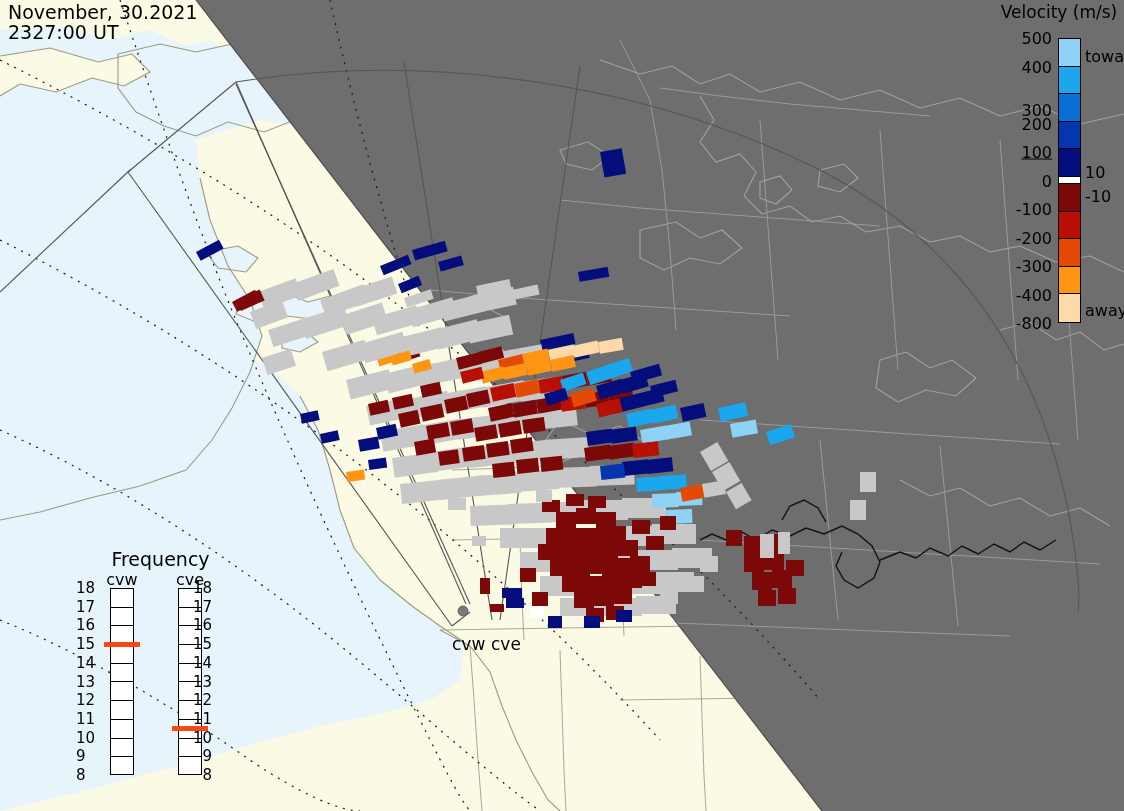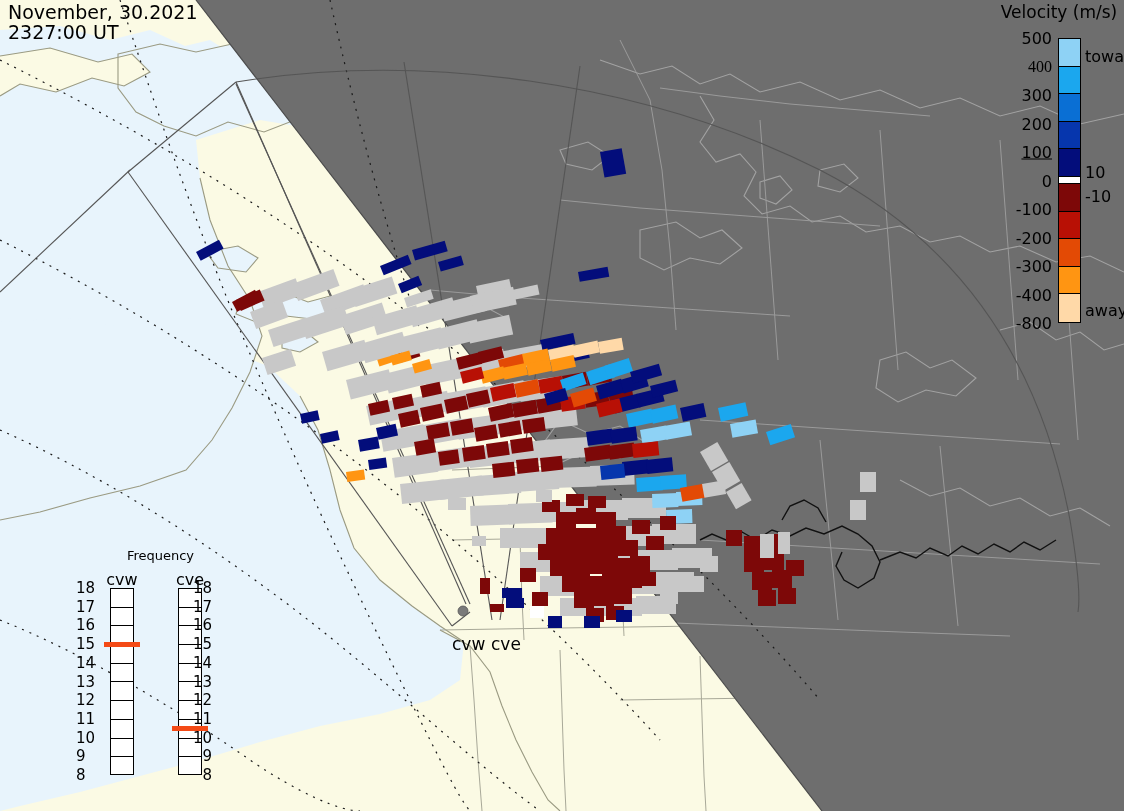--- a/index.html
+++ b/index.html
@@ -10,21 +10,21 @@
   
   #cbwrap{position:absolute;left:1000px;top:0px;width:124px;height:340px;}
   #cbtitle{position:absolute;left:-6px;top:2px;width:130px;text-align:center;font-size:17px;color:#000;white-space:nowrap;}
   #cbbar{position:absolute;left:58px;top:38px;width:23px;height:285px;border:1px solid #000;box-sizing:border-box;}
   .cbseg{width:100%;box-sizing:border-box;border-bottom:1px solid #000;}
   .cbseg:last-child{border-bottom:none;}
   .cbtick{position:absolute;right:72px;font-size:16px;color:#000;text-align:left;white-space:nowrap;transform:translateY(-50%);}
   .cbside{position:absolute;left:85px;font-size:16px;color:#000;white-space:nowrap;transform:translateY(-50%);}
   
   #freqwrap{position:absolute;left:78px;top:548px;width:165px;height:240px;}
-  #freqtitle{position:absolute;left:0;top:0;width:165px;text-align:center;font-size:13px;color:#000;}
+  #freqtitle{position:absolute;left:0;top:0;width:165px;text-align:center;font-size:19px;color:#000;}
   .freqhead{position:absolute;top:22px;font-size:16px;color:#000;text-align:center;width:46px;}
   .freqcol{position:absolute;top:40px;width:24px;height:187px;border:1.5px solid #000;box-sizing:border-box;background:#fff;}
   .freqcell{width:100%;box-sizing:border-box;border-bottom:1px solid #000;}
   .freqcell:last-child{border-bottom:none;}
   .freqmark{position:absolute;height:5px;background:#f44a16;}
   .freqlab{position:absolute;font-size:15px;color:#000;transform:translateY(-50%);white-space:nowrap;}
   .site-label{position:absolute;font-size:17px;color:#000;white-space:nowrap;}
 </style>
 </head>
 <body>
@@ -436,22 +436,22 @@
         <div class="cbseg" style="background: rgb(3, 13, 123); height: 27.6px;"></div>
         <div class="cbseg" style="background: rgb(255, 255, 255); height: 7px;"></div>
         <div class="cbseg" style="background: rgb(125, 8, 8); height: 27.6px;"></div>
         <div class="cbseg" style="background: rgb(184, 16, 5); height: 27.6px;"></div>
         <div class="cbseg" style="background: rgb(227, 74, 5); height: 27.6px;"></div>
         <div class="cbseg" style="background: rgb(255, 149, 18); height: 27.6px;"></div>
         <div class="cbseg" style="background: rgb(255, 217, 168); height: 27.6px;"></div>
       </div>
     <div id="cbticks">
         <div class="cbtick" style="top: 38px;">500</div>
-        <div class="cbtick" style="top: 66.5px; font-family: Liberation Serif, serif;">400</div>
-        <div class="cbtick" style="top: 95px;">300</div>
+        <div class="cbtick" style="top: 66.5px;">400</div>
+        <div class="cbtick" style="top: 110px;">300</div>
         <div class="cbtick" style="top: 123.5px;">200</div>
         <div class="cbtick" style="top: 152px; text-decoration: underline;">100</div>
         <div class="cbtick" style="top: 180.5px;">0</div>
         <div class="cbtick" style="top: 209px;">-100</div>
         <div class="cbtick" style="top: 237.5px;">-200</div>
         <div class="cbtick" style="top: 266px;">-300</div>
         <div class="cbtick" style="top: 294.5px;">-400</div>
         <div class="cbtick" style="top: 323px;">-800</div>
       </div>
     <div id="cbsides">

